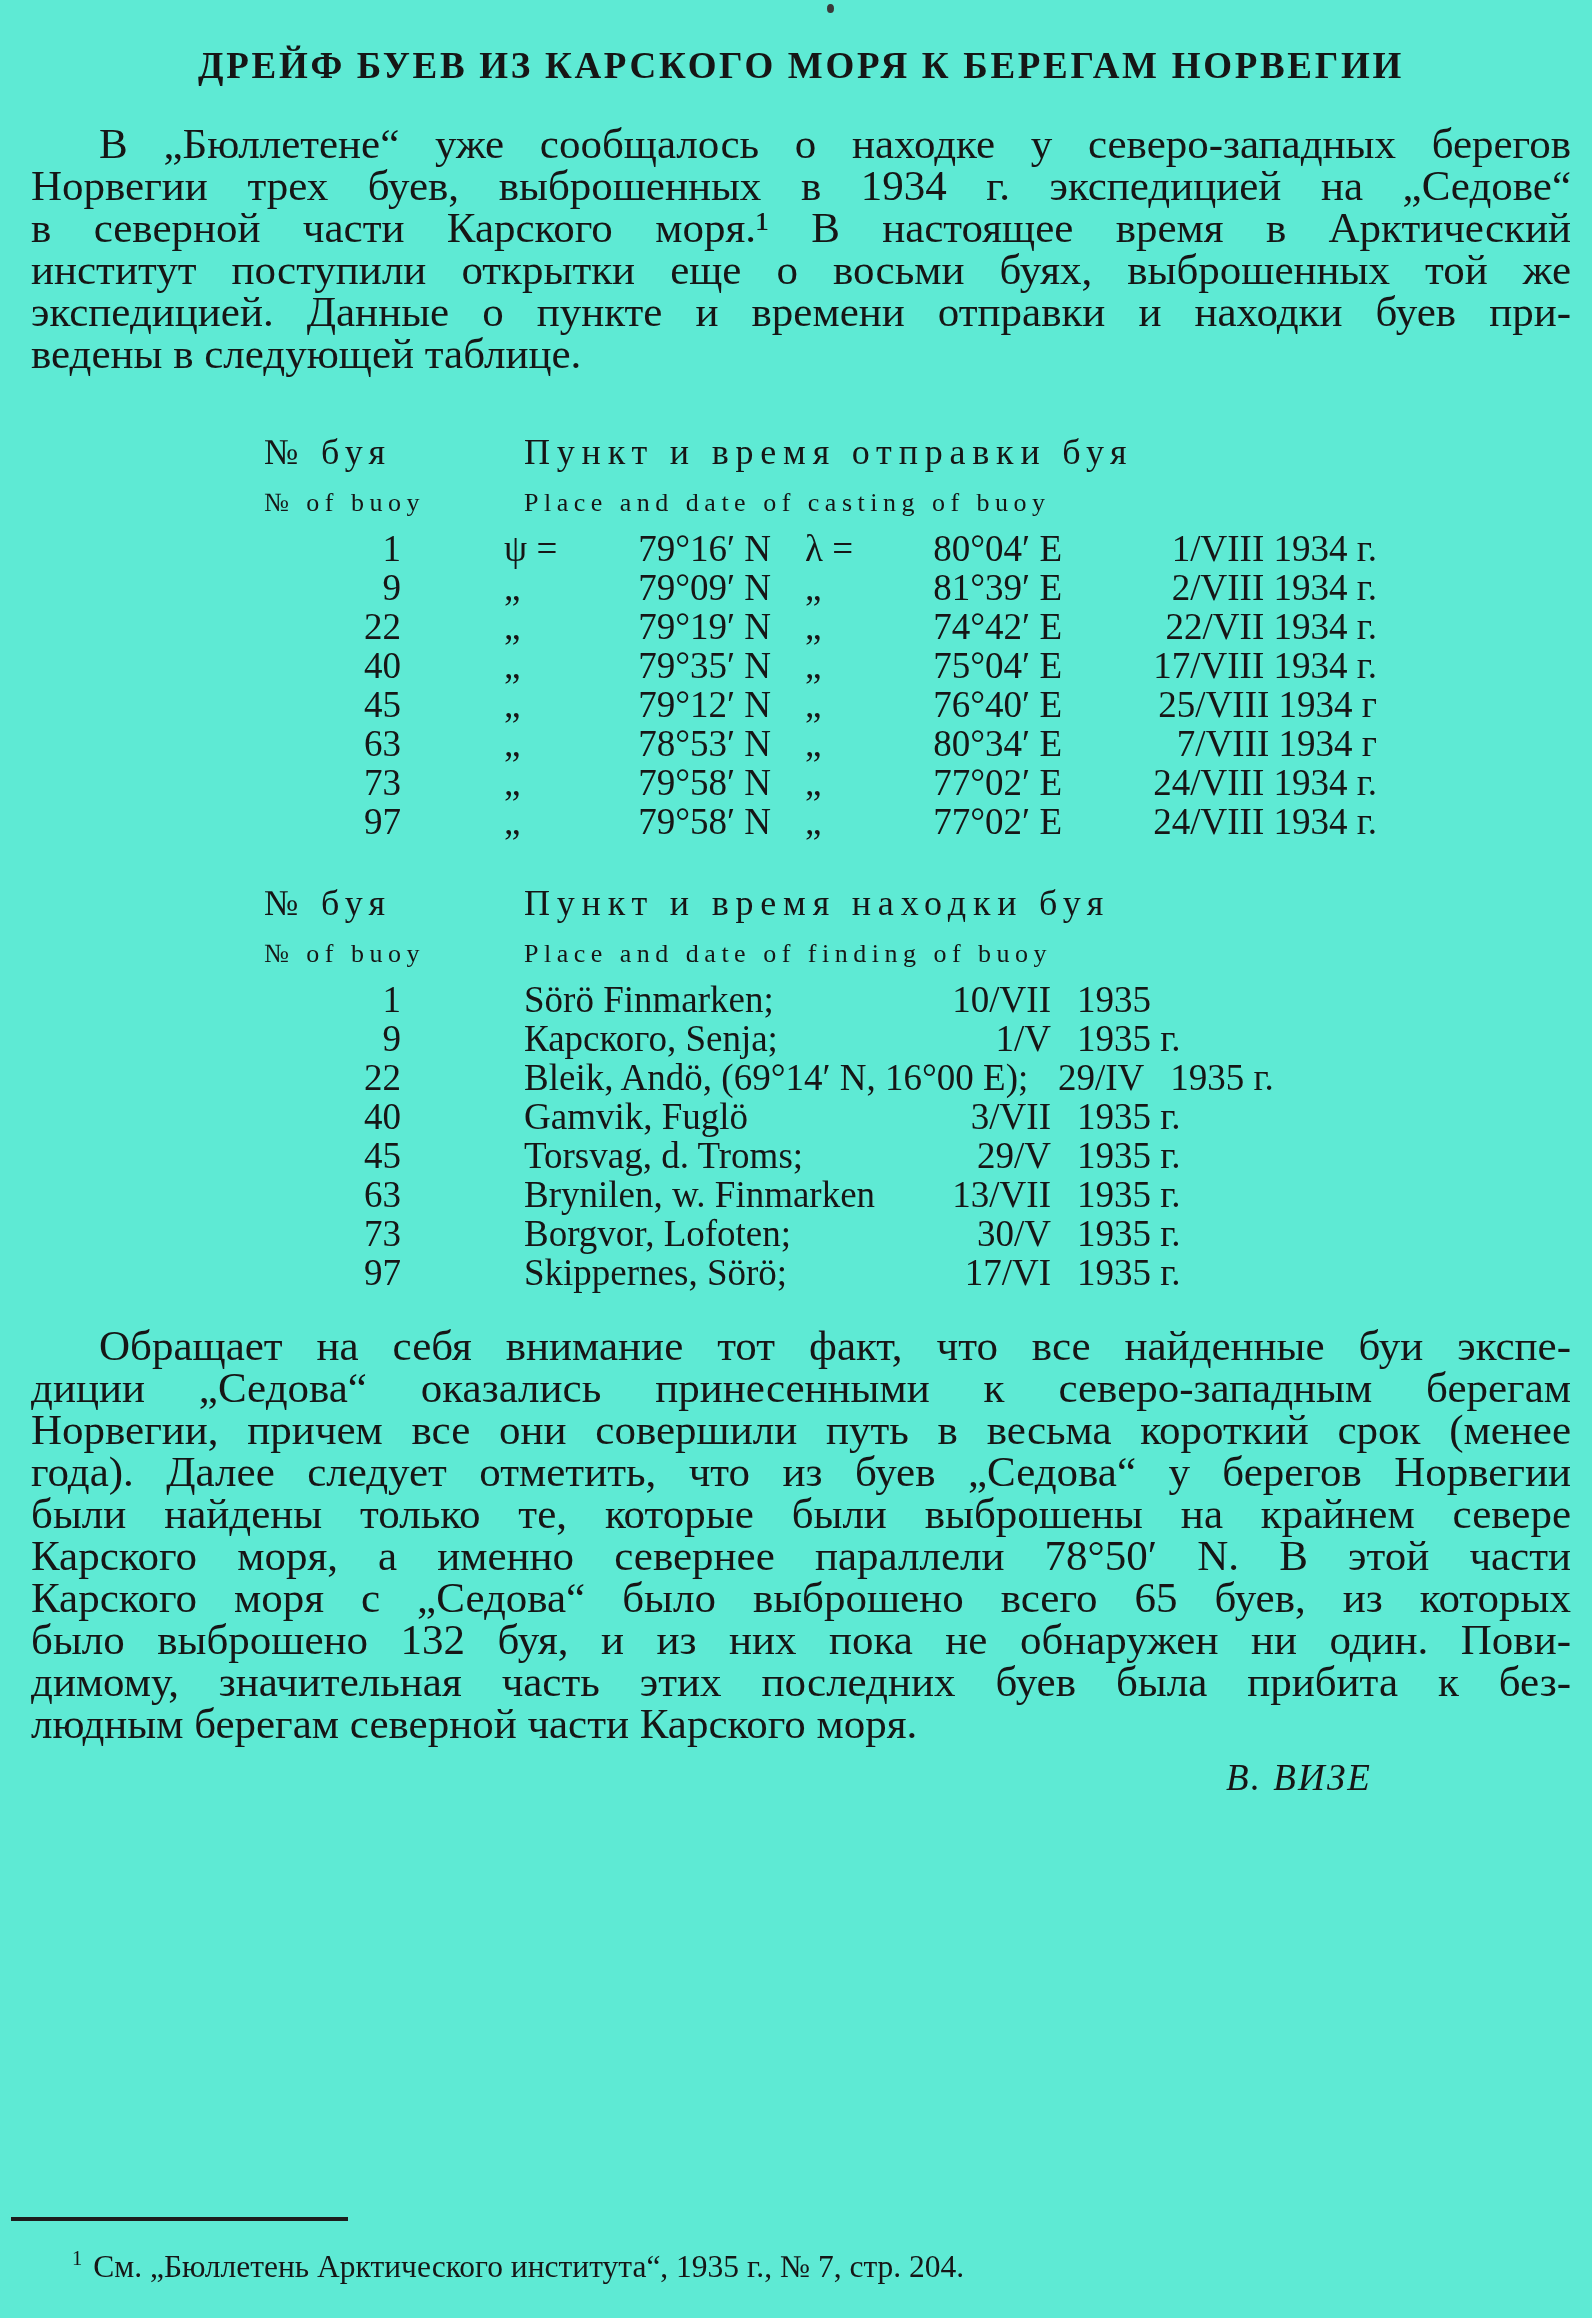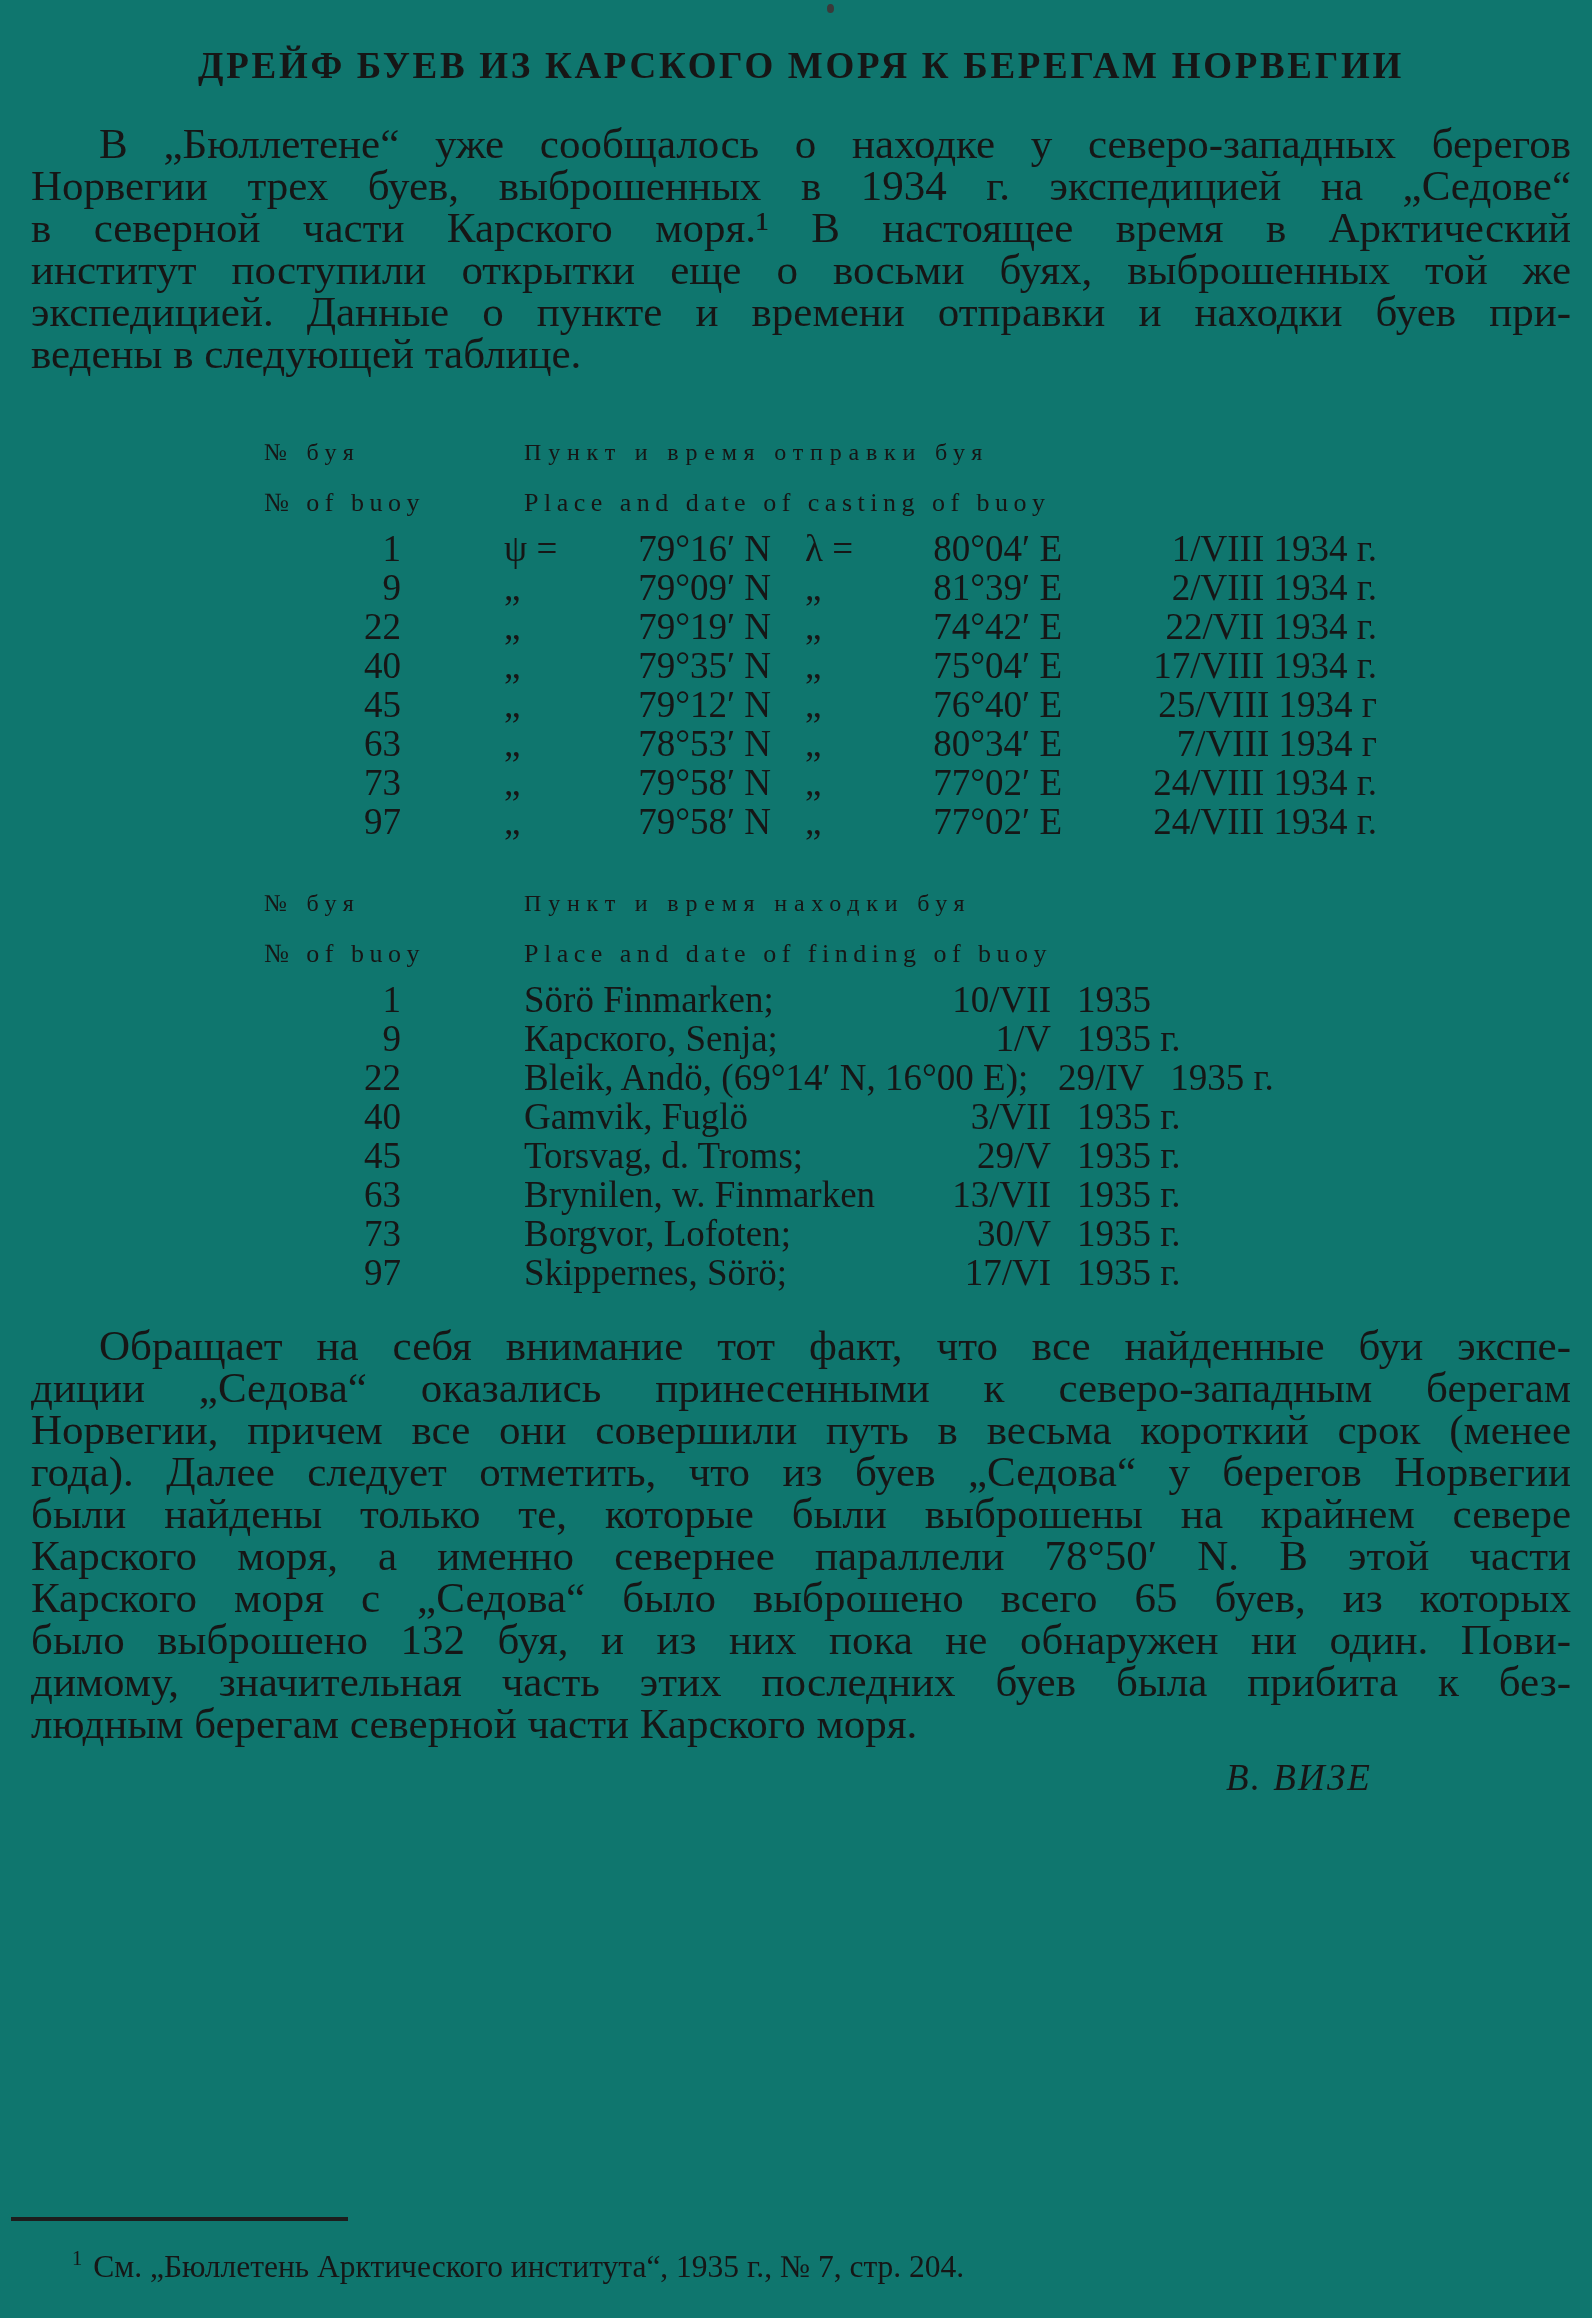--- a/index.html
+++ b/index.html
@@ -1,21 +1,21 @@
 <!DOCTYPE html>
 <html style="font-size:11px"><head>
 <meta charset="utf-8">
 <style>
   * { box-sizing: border-box; margin: 0; padding: 0; }
   html, body { background: #e8e8e6; }
   .page {
     position: relative;
     width: 1592px;
     height: 2319px;
-    background: #0f766e;
+    background: #5eead4;
     color: #161616;
     font-family: "Liberation Serif", "DejaVu Serif", serif;
     overflow: hidden;
   }
   .content {
     position: absolute;
     left: 31px;
     top: 0;
     width: 1540px;
   }
@@ -34,21 +34,21 @@
     text-align-last: justify;
     white-space: normal;
   }
   .jline.last { text-align-last: left; }
   .indent { text-indent: 68px; }
   .para1 { margin-top: 36px; }
   .para2 { margin-top: 33px; font-family: Liberation Serif, serif; }
 
   .btable { margin-top: 53px; }
   .btable2 { margin-top: 38px; }
-  .thead { display: flex; font-size: 24px; line-height: 48px; letter-spacing: 6.8px; }
+  .thead { display: flex; font-size: 36px; line-height: 48px; letter-spacing: 6.8px; }
   .thead.en { font-size: 26px; line-height: 53px; letter-spacing: 5.5px; }
   .th1 { margin-left: 233px; width: 260px; flex: 0 0 auto; }
   .th2 { flex: 1 1 auto; }
 
   .trow { display: flex; font-size: 37px; line-height: 39px; }
   .t1-c1 { width: 370px; text-align: right; flex: 0 0 auto; }
   .t1-c2 { width: 192px; padding-left: 103px; flex: 0 0 auto; }
   .t1-c3 { width: 178px; text-align: right; flex: 0 0 auto; }
   .t1-c4 { width: 110px; padding-left: 34px; flex: 0 0 auto; }
   .t1-c5 { width: 181px; text-align: right; flex: 0 0 auto; }

